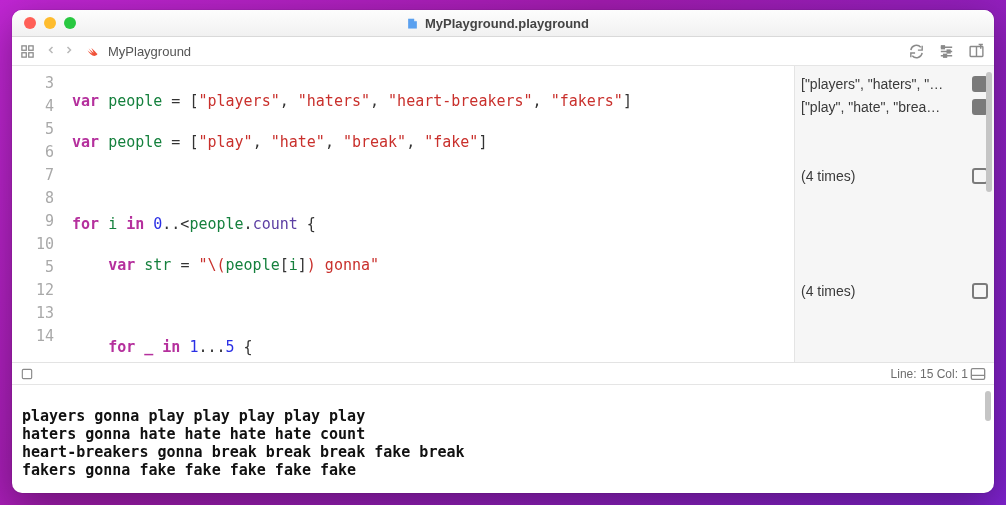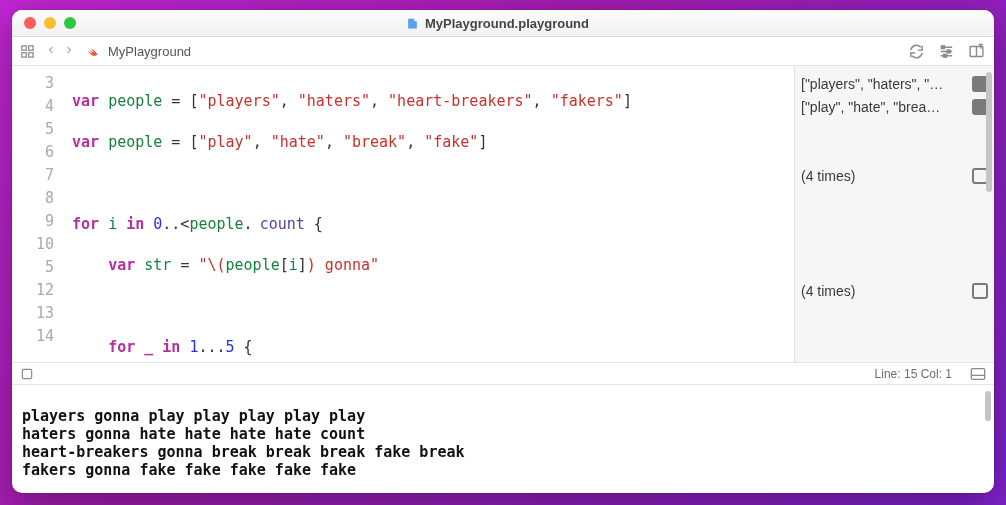--- a/index.html
+++ b/index.html
@@ -66,21 +66,21 @@
     font-family: ui-monospace,"SF Mono",Menlo,monospace; font-size:15px;
   }
   .code{
     flex:1 1 auto; padding:6px 8px;
     font-family: ui-monospace,"SF Mono",Menlo,monospace; font-size:15px;
     color:#333; white-space:pre; overflow:hidden;
   }
   .line{height:23px; line-height:23px;}
   .kw{color:#b5309d;font-weight:600;}
   .id{color:#15803d;}
-  .ty{color:#5c3ea3;margin-left:7px;}
+  .ty{color:#5c3ea3;}
   .str{color:#c9302c;}
   .num{color:#2a2fe5;}
   .op{color:#333;}
   .punc{color:#333;}
   .resultcol{
     width:200px; flex:0 0 200px;
     background:#f6f6f6;
     border-left:1px solid #e4e4e4;
     padding:6px 6px;
     font-size:14px; color:#3a3a3a;
@@ -100,21 +100,21 @@
   }
   
   .statusbar{
     height:22px; flex:0 0 22px;
     display:flex; align-items:center;
     border-bottom:1px solid #e5e5e5;
     background:#fff; font-size:12px; color:#6d6d6d;
   }
   .sb-left{padding-left:8px;display:flex;align-items:center;}
   .sb-spacer{flex:1;}
-  .sb-right{padding-right:8px;display:flex;align-items:flex-end;gap:18px;}
+  .sb-right{padding-right:8px;display:flex;align-items:flex-end;gap:2px;}
   .sb-ico{display:inline-flex;align-items:center;}
   
   .console{
     flex:0 0 108px;
     padding:4px 10px;
     font-family: ui-monospace,"SF Mono",Menlo,monospace; font-size:15px; font-weight:600;
     color:#111; white-space:pre; overflow:auto; position:relative;
   }
   .console-thumb{position:absolute;right:3px;top:6px;width:6px;height:30px;background:#c5c5c5;border-radius:3px;}
 </style>

